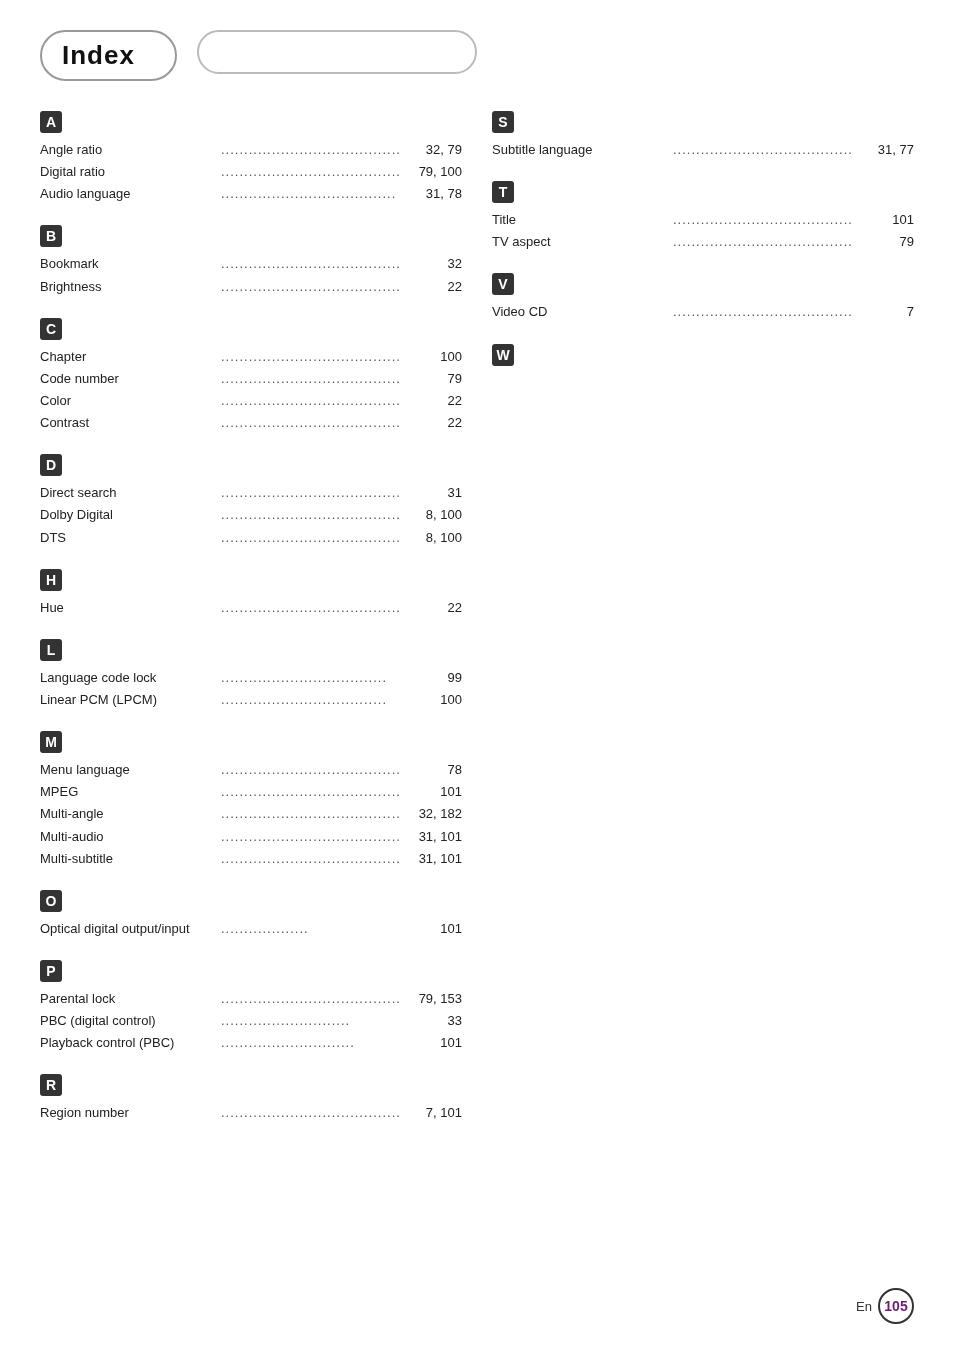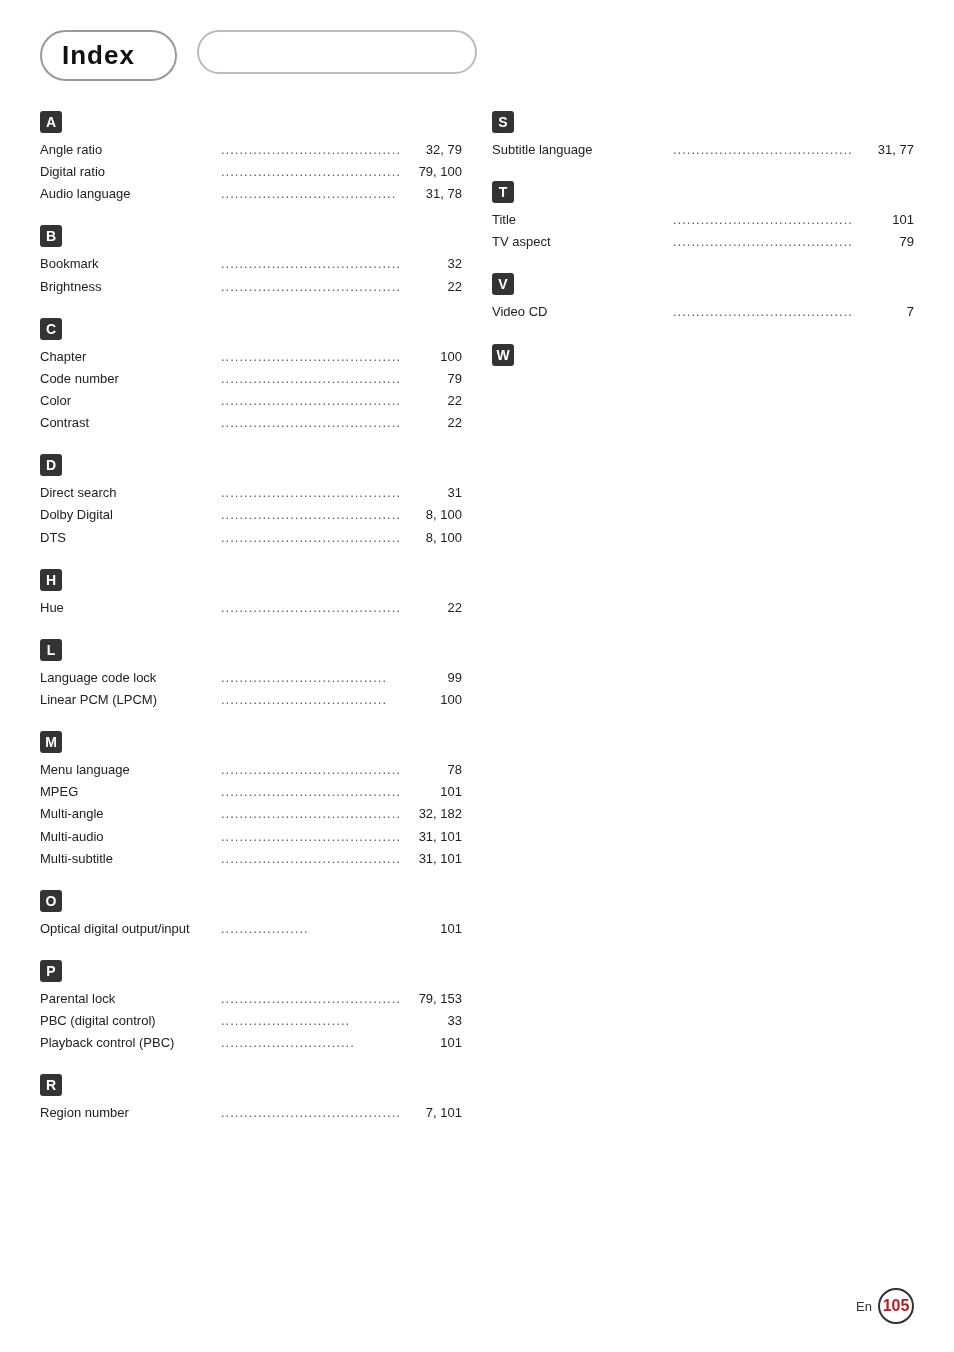--- a/index.html
+++ b/index.html
@@ -65,23 +65,23 @@
     }
 
     .page-num-badge {
       border: 2px solid #333;
       border-radius: 50%;
       width: 36px;
       height: 36px;
       display: flex;
       align-items: center;
       justify-content: center;
-      font-size: 16px;
+      font-size: 14px;
       font-weight: bold;
-      color: #b91c1c;
+      color: #701a75;
     }
 
     
     .columns {
       display: flex;
       gap: 30px;
     }
 
     .col-left {
       flex: 1;

